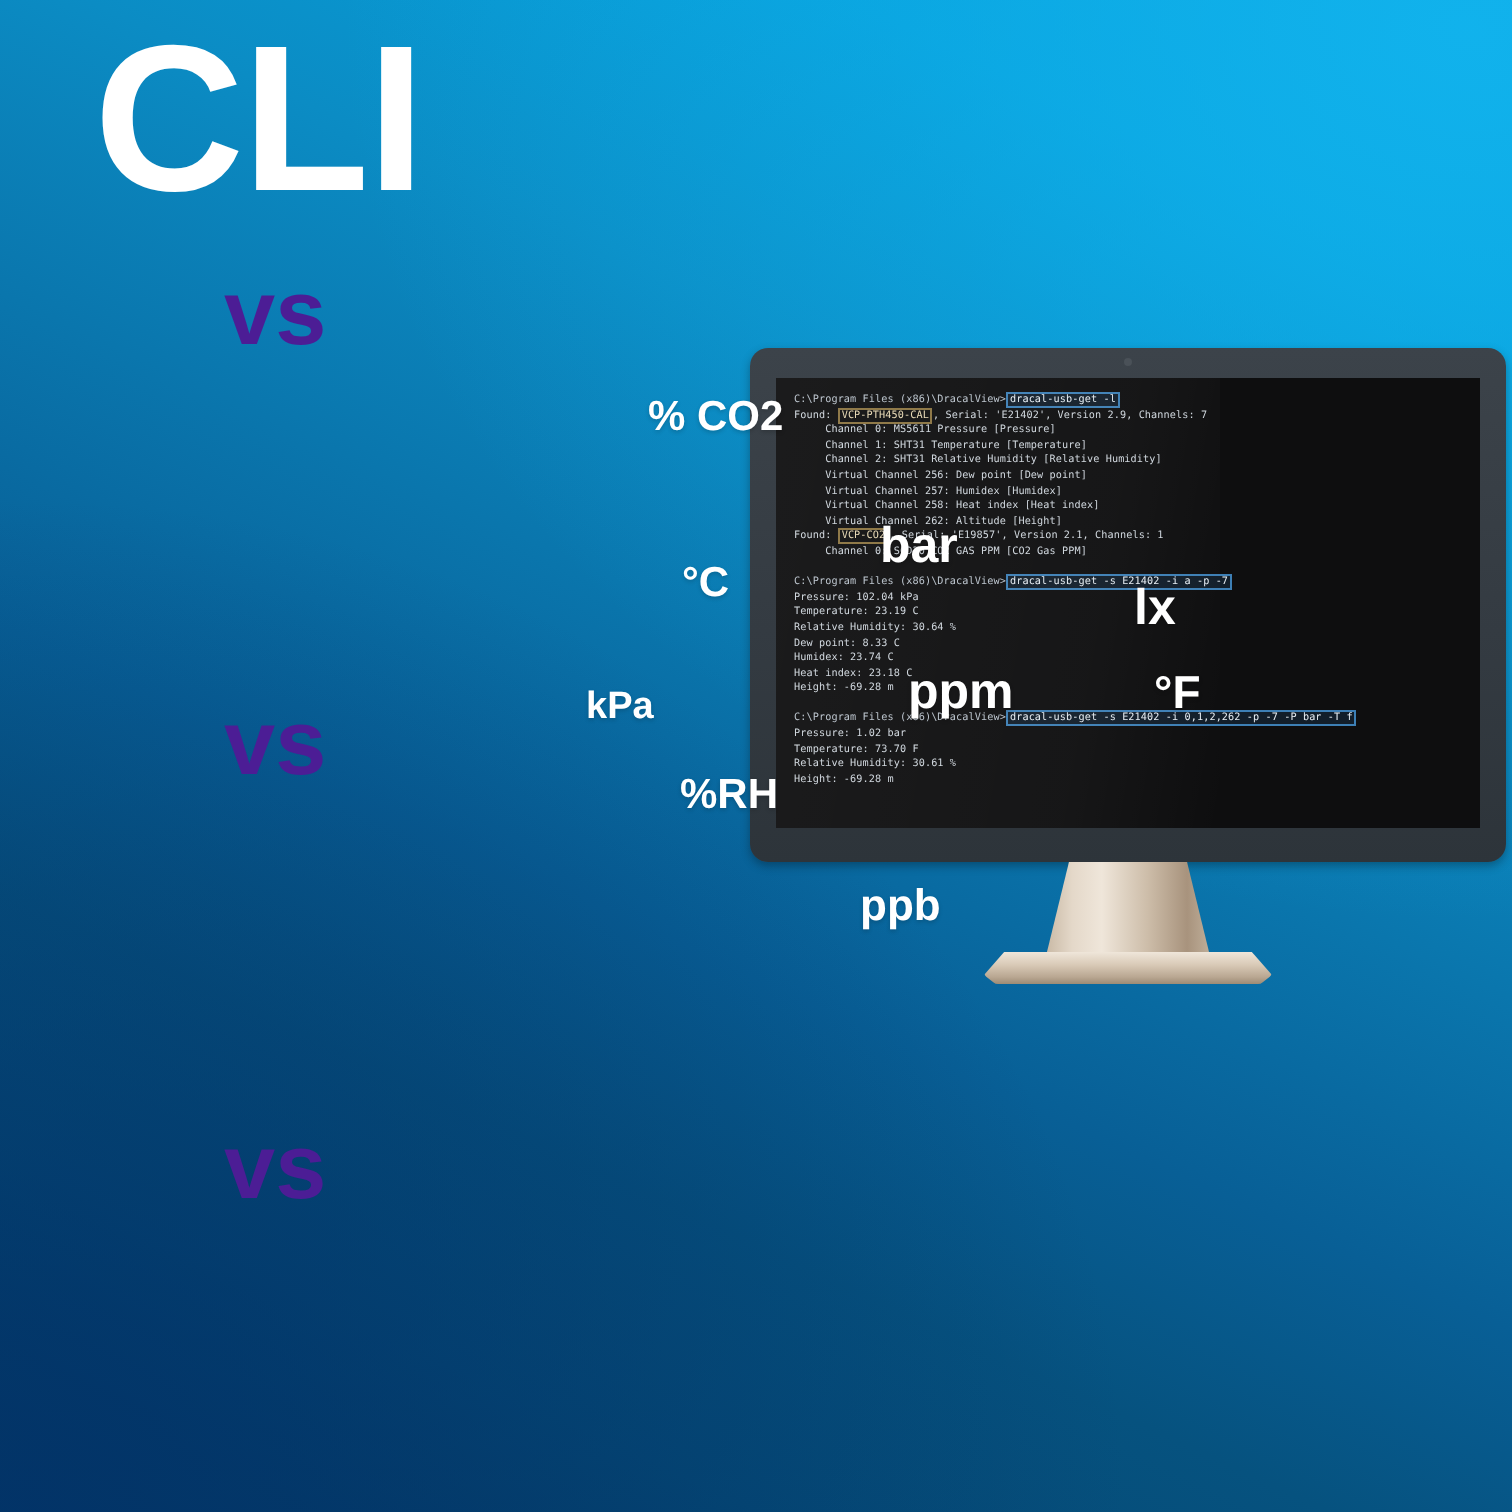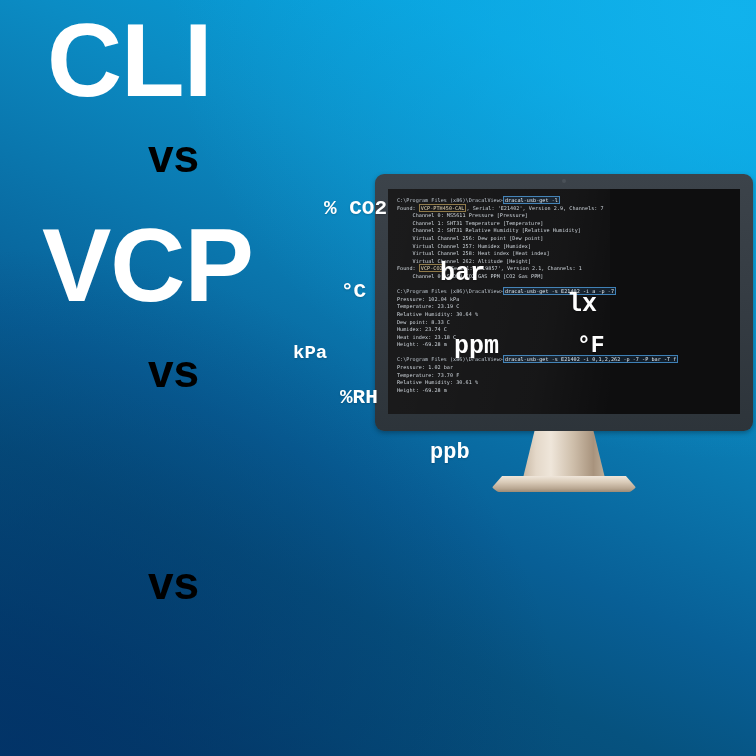--- a/index.html
+++ b/index.html
@@ -58,42 +58,40 @@
     letter-spacing: -1px;
     line-height: 1;
     white-space: nowrap;
     color: #ffffff;
   }
   .hl-vs {
     position: absolute;
     font-weight: bold;
     line-height: 1;
     white-space: nowrap;
-    color: #000000;
-    margin-left: 36px;
+    color: #4c1d95;
   }
   #word-cli  { left: 47px;  top: 8px;   font-size: 104px; }
   #vs-1      { left: 112px; top: 133px; font-size: 46px; }
   #word-vcp  { left: 42px;  top: 213px; font-size: 104px; }
   #vs-2      { left: 112px; top: 348px; font-size: 46px; }
   #word-mqtt { left: 42px;  top: 430px; font-size: 104px; }
   #vs-3      { left: 112px; top: 560px; font-size: 46px; }
   #word-rest { left: 48px;  top: 627px; font-size: 104px; }
 
   
   .unit {
     position: absolute;
     color: #ffffff;
     font-weight: bold;
     line-height: 1;
     white-space: nowrap;
     z-index: 8;
     pointer-events: none;
     text-shadow: 0 1px 2px rgba(0,0,0,0.18);
-    font-family: Liberation Mono, monospace;
   }
   #unit-co2 { left: 324px; top: 198px; font-size: 21px; }
   #unit-c   { left: 341px; top: 281px; font-size: 21px; }
   #unit-kpa { left: 293px; top: 344px; font-size: 19px; }
   #unit-rh  { left: 340px; top: 387px; font-size: 21px; text-align: center; }
   #unit-bar { left: 440px; top: 261px; font-size: 25px; }
   #unit-lx  { left: 527px; top: 292px; font-size: 25px; margin-left: 40px; }
   #unit-ppm { left: 432px; top: 334px; font-size: 25px; margin-left: 22px; }
   #unit-f   { left: 577px; top: 335px; font-size: 23px; }
   #unit-ppb { left: 430px; top: 442px; font-size: 22px; }
@@ -200,21 +198,20 @@
 <body>
 
 <div id="stage">
 
   <div class="bg"></div>
   <div class="bg-tint"></div>
 
   <div class="headline">
     <div class="hl-word" id="word-cli">CLI</div>
     <div class="hl-vs" id="vs-1">vs</div>
-    <div class="hl-word" id="word-vcp">VCP</div>
     <div class="hl-vs" id="vs-2">vs</div>
     <div class="hl-vs" id="vs-3">vs</div>
   </div>
 
   <div class="monitor">
     <div class="bezel">
       <div class="cam"></div>
       <div class="screen">
         <div class="term" id="terminal"><span class="term-line"><span class="prompt">C:\Program Files (x86)\DracalView&gt;</span><span class="cmd">dracal-usb-get -l</span></span><span class="term-line">Found: <span class="dev">VCP-PTH450-CAL</span>, Serial: 'E21402', Version 2.9, Channels: 7</span><span class="term-line">     Channel 0: MS5611 Pressure [Pressure]</span><span class="term-line">     Channel 1: SHT31 Temperature [Temperature]</span><span class="term-line">     Channel 2: SHT31 Relative Humidity [Relative Humidity]</span><span class="term-line">     Virtual Channel 256: Dew point [Dew point]</span><span class="term-line">     Virtual Channel 257: Humidex [Humidex]</span><span class="term-line">     Virtual Channel 258: Heat index [Heat index]</span><span class="term-line">     Virtual Channel 262: Altitude [Height]</span><span class="term-line">Found: <span class="dev">VCP-CO2</span>, Serial: 'E19857', Version 2.1, Channels: 1</span><span class="term-line">     Channel 0: SCD30 CO2 GAS PPM [CO2 Gas PPM]</span><span class="blank"></span><span class="term-line"><span class="prompt">C:\Program Files (x86)\DracalView&gt;</span><span class="cmd">dracal-usb-get -s E21402 -i a -p -7</span></span><span class="term-line">Pressure: 102.04 kPa</span><span class="term-line">Temperature: 23.19 C</span><span class="term-line">Relative Humidity: 30.64 %</span><span class="term-line">Dew point: 8.33 C</span><span class="term-line">Humidex: 23.74 C</span><span class="term-line">Heat index: 23.18 C</span><span class="term-line">Height: -69.28 m</span><span class="blank"></span><span class="term-line"><span class="prompt">C:\Program Files (x86)\DracalView&gt;</span><span class="cmd">dracal-usb-get -s E21402 -i 0,1,2,262 -p -7 -P bar -T f</span></span><span class="term-line">Pressure: 1.02 bar</span><span class="term-line">Temperature: 73.70 F</span><span class="term-line">Relative Humidity: 30.61 %</span><span class="term-line">Height: -69.28 m</span></div>
         <div class="screen-glare"></div>

